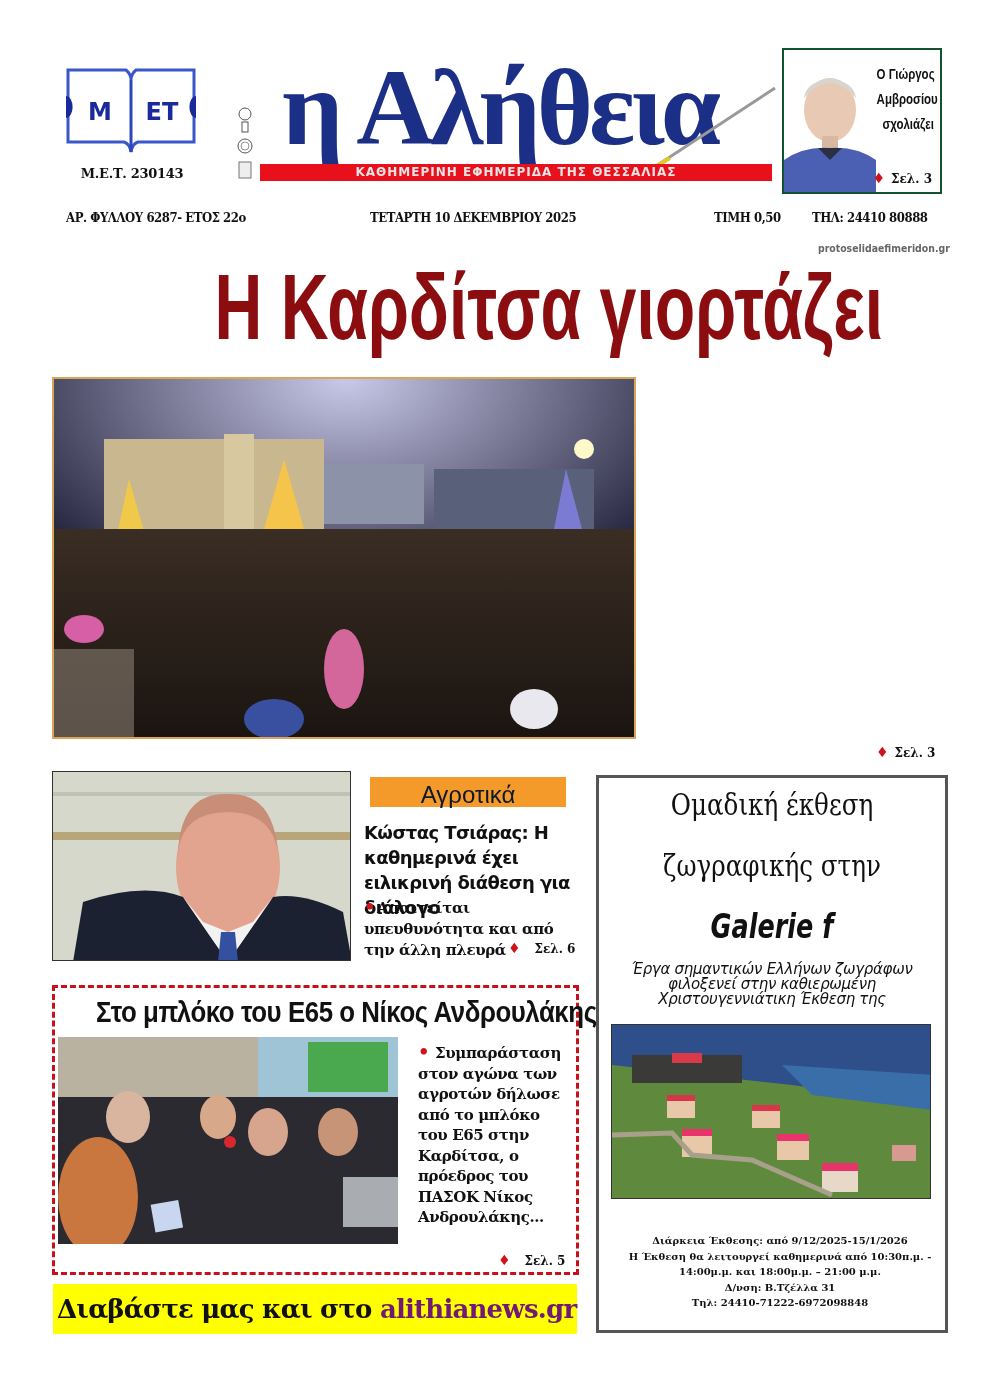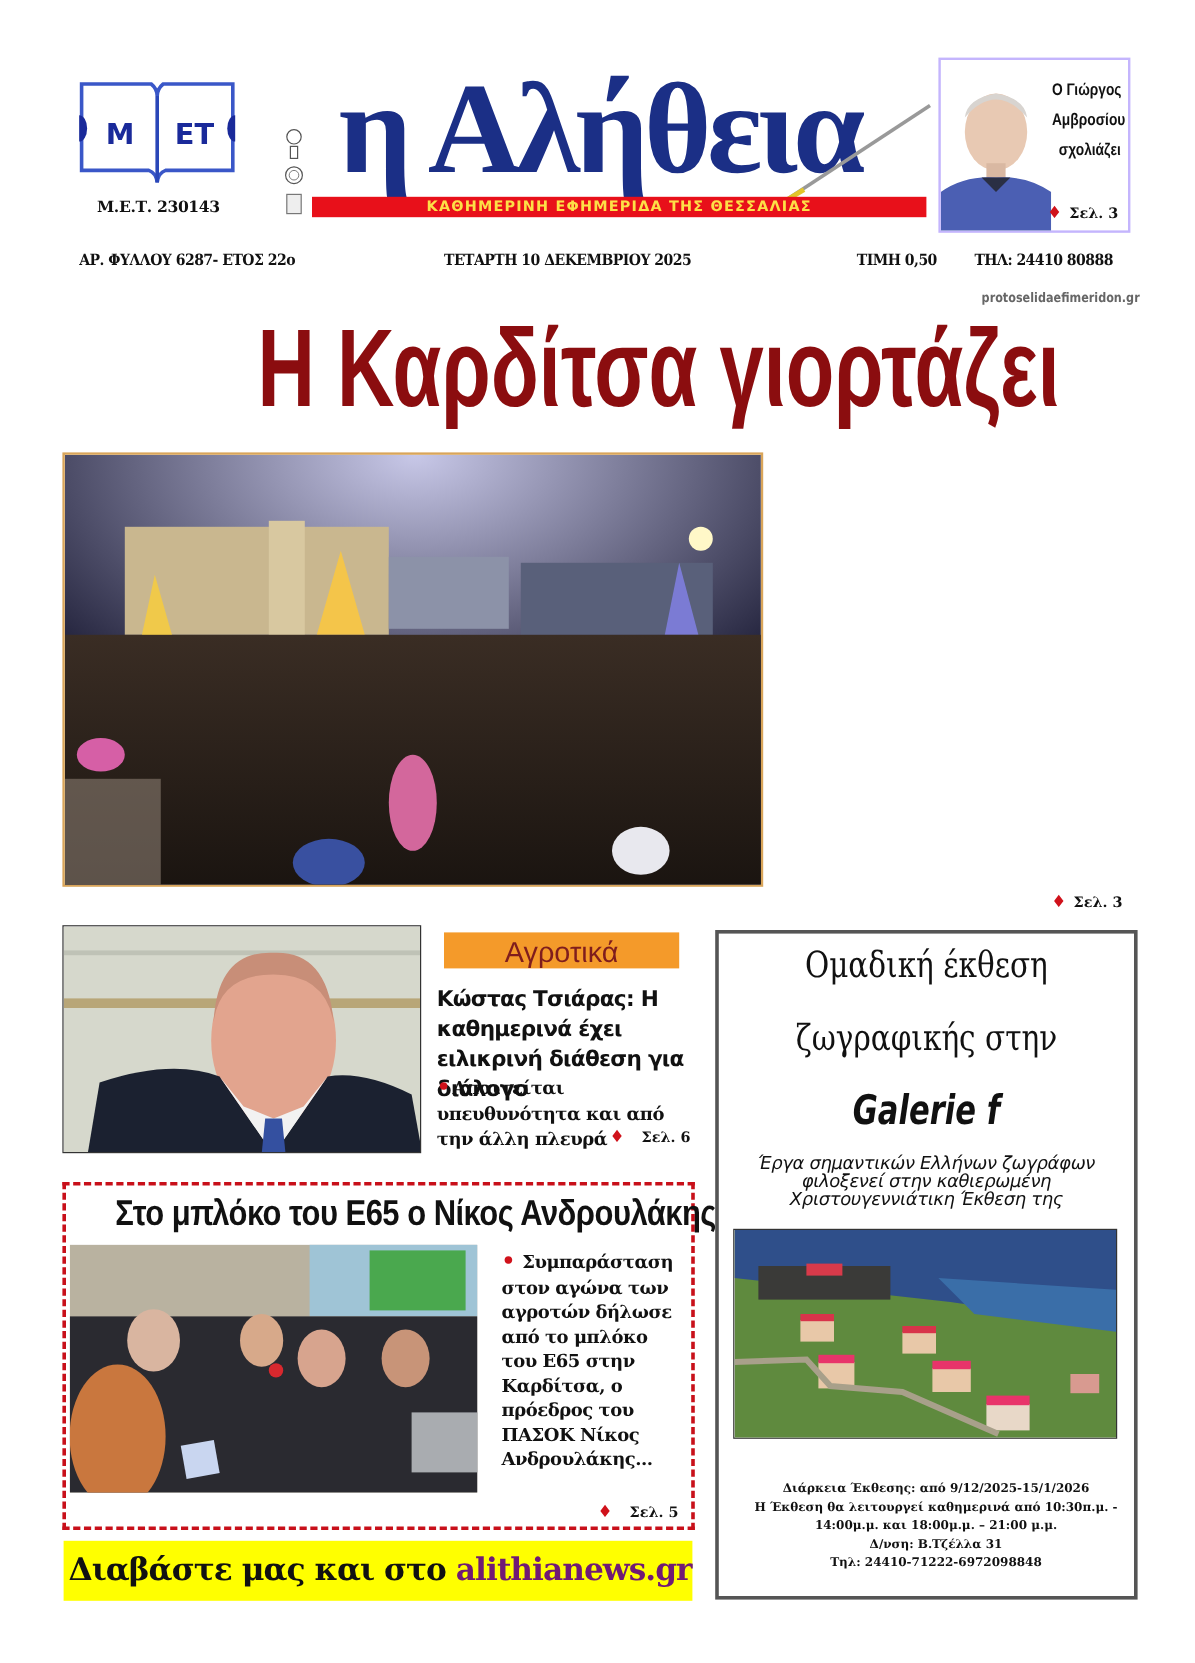--- a/index.html
+++ b/index.html
@@ -9,24 +9,24 @@
   
   .met-logo { left: 62px; top: 66px; width: 138px; height: 94px; }
   .met-logo svg { width: 100%; height: 100%; }
   .met-code { left: 60px; top: 166px; width: 144px; text-align: center; font: bold 13px "DejaVu Serif", serif; letter-spacing: -0.3px; }
 
   .side-icons { left: 236px; top: 104px; width: 18px; height: 78px; }
 
   
   .masthead-title { left: 282px; top: 48px; width: 470px; height: 120px; font: bold 108px "Liberation Serif", serif; color: #1b2f86; letter-spacing: -4px; line-height: 120px; white-space: nowrap; }
   .masthead-pen { left: 640px; top: 80px; width: 140px; height: 100px; }
-  .masthead-bar { left: 260px; top: 164px; width: 512px; height: 17px; background: #e8101a; color: #fde047; font: bold 12px "DejaVu Sans", sans-serif; text-align: center; line-height: 17px; letter-spacing: 1px; }
-
-  
-  .columnist { left: 782px; top: 48px; width: 160px; height: 146px; border: 2px solid #c4b5fd; background: #fff; overflow: hidden; }
+  .masthead-bar { left: 260px; top: 164px; width: 512px; height: 17px; background: #e8101a; color: #e5e5e5; font: bold 12px "DejaVu Sans", sans-serif; text-align: center; line-height: 17px; letter-spacing: 1px; }
+
+  
+  .columnist { left: 782px; top: 48px; width: 160px; height: 146px; border: 2px solid #14532d; background: #fff; overflow: hidden; }
   .columnist .photo { position: absolute; left: 0; top: 14px; width: 92px; height: 130px; }
   .columnist .name { position: absolute; right: 6px; top: 12px; width: 70px; text-align: right; font: bold 14px "Liberation Sans", sans-serif; line-height: 25px; transform: scaleX(0.82); transform-origin: right top; white-space: nowrap; }
   .columnist .page { position: absolute; right: 8px; top: 120px; font: bold 12px "DejaVu Serif", serif; }
   .diamond { color: #d0121b; font-size: 14px; margin-right: 6px; }
 
   
   .info { top: 210px; font: bold 13px "DejaVu Serif", serif; letter-spacing: -0.5px; transform: scaleX(0.9); transform-origin: left top; white-space: nowrap; }
   .source { left: 818px; top: 242px; font: bold 11px "DejaVu Sans", sans-serif; color: #666; transform: scaleX(0.85); transform-origin: left top; }
 
   
@@ -36,21 +36,21 @@
   .main-photo { left: 52px; top: 377px; width: 584px; height: 362px; border: 2px solid #d9a55a; overflow: hidden; }
 
   
   .lead { left: 650px; top: 382px; width: 300px; font: bold 17.5px "DejaVu Serif", serif; line-height: 27.8px; letter-spacing: -0.3px; }
   .lead p { margin: 0; }
   .bullet { color: #d0121b; font-size: 18px; margin-right: 6px; }
   .lead-page { left: 876px; top: 744px; font: bold 12px "DejaVu Serif", serif; }
 
   
   .tsiaras-photo { left: 52px; top: 771px; width: 299px; height: 190px; border: 1px solid #333; overflow: hidden; }
-  .cat-label { left: 370px; top: 777px; width: 196px; height: 30px; background: #f49a2a; text-align: center; font: 24px "Liberation Sans", sans-serif; line-height: 36px; color: #7f1d1d; }
+  .cat-label { left: 370px; top: 777px; width: 196px; height: 30px; background: #f49a2a; text-align: center; font: 24px "Liberation Sans", sans-serif; line-height: 36px; color: #0f172a; }
   .tsiaras-title { left: 364px; top: 820px; width: 220px; font: bold 18px "DejaVu Sans", sans-serif; line-height: 25px; letter-spacing: -0.6px; }
   .tsiaras-sub { left: 364px; top: 896px; width: 200px; font: bold 15px "DejaVu Serif", serif; line-height: 21px; letter-spacing: -0.4px; }
   .tsiaras-page { left: 508px; top: 940px; font: bold 12px "DejaVu Serif", serif; }
 
   
   .dashbox { left: 52px; top: 985px; width: 527px; height: 290px; border: 3px dashed #c8101a; }
   .andr-title { left: 60px; top: 990px; width: 515px; text-align: center; font: bold 30px "Liberation Sans", sans-serif; letter-spacing: -0.5px; transform: scaleX(0.86); transform-origin: center top; white-space: nowrap; line-height: 44px; }
   .andr-photo { left: 58px; top: 1037px; width: 340px; height: 207px; overflow: hidden; }
   .andr-text { left: 418px; top: 1042px; width: 150px; font: bold 15px "DejaVu Serif", serif; line-height: 20.5px; letter-spacing: -0.4px; }
   .andr-page { left: 498px; top: 1252px; font: bold 12px "DejaVu Serif", serif; }

